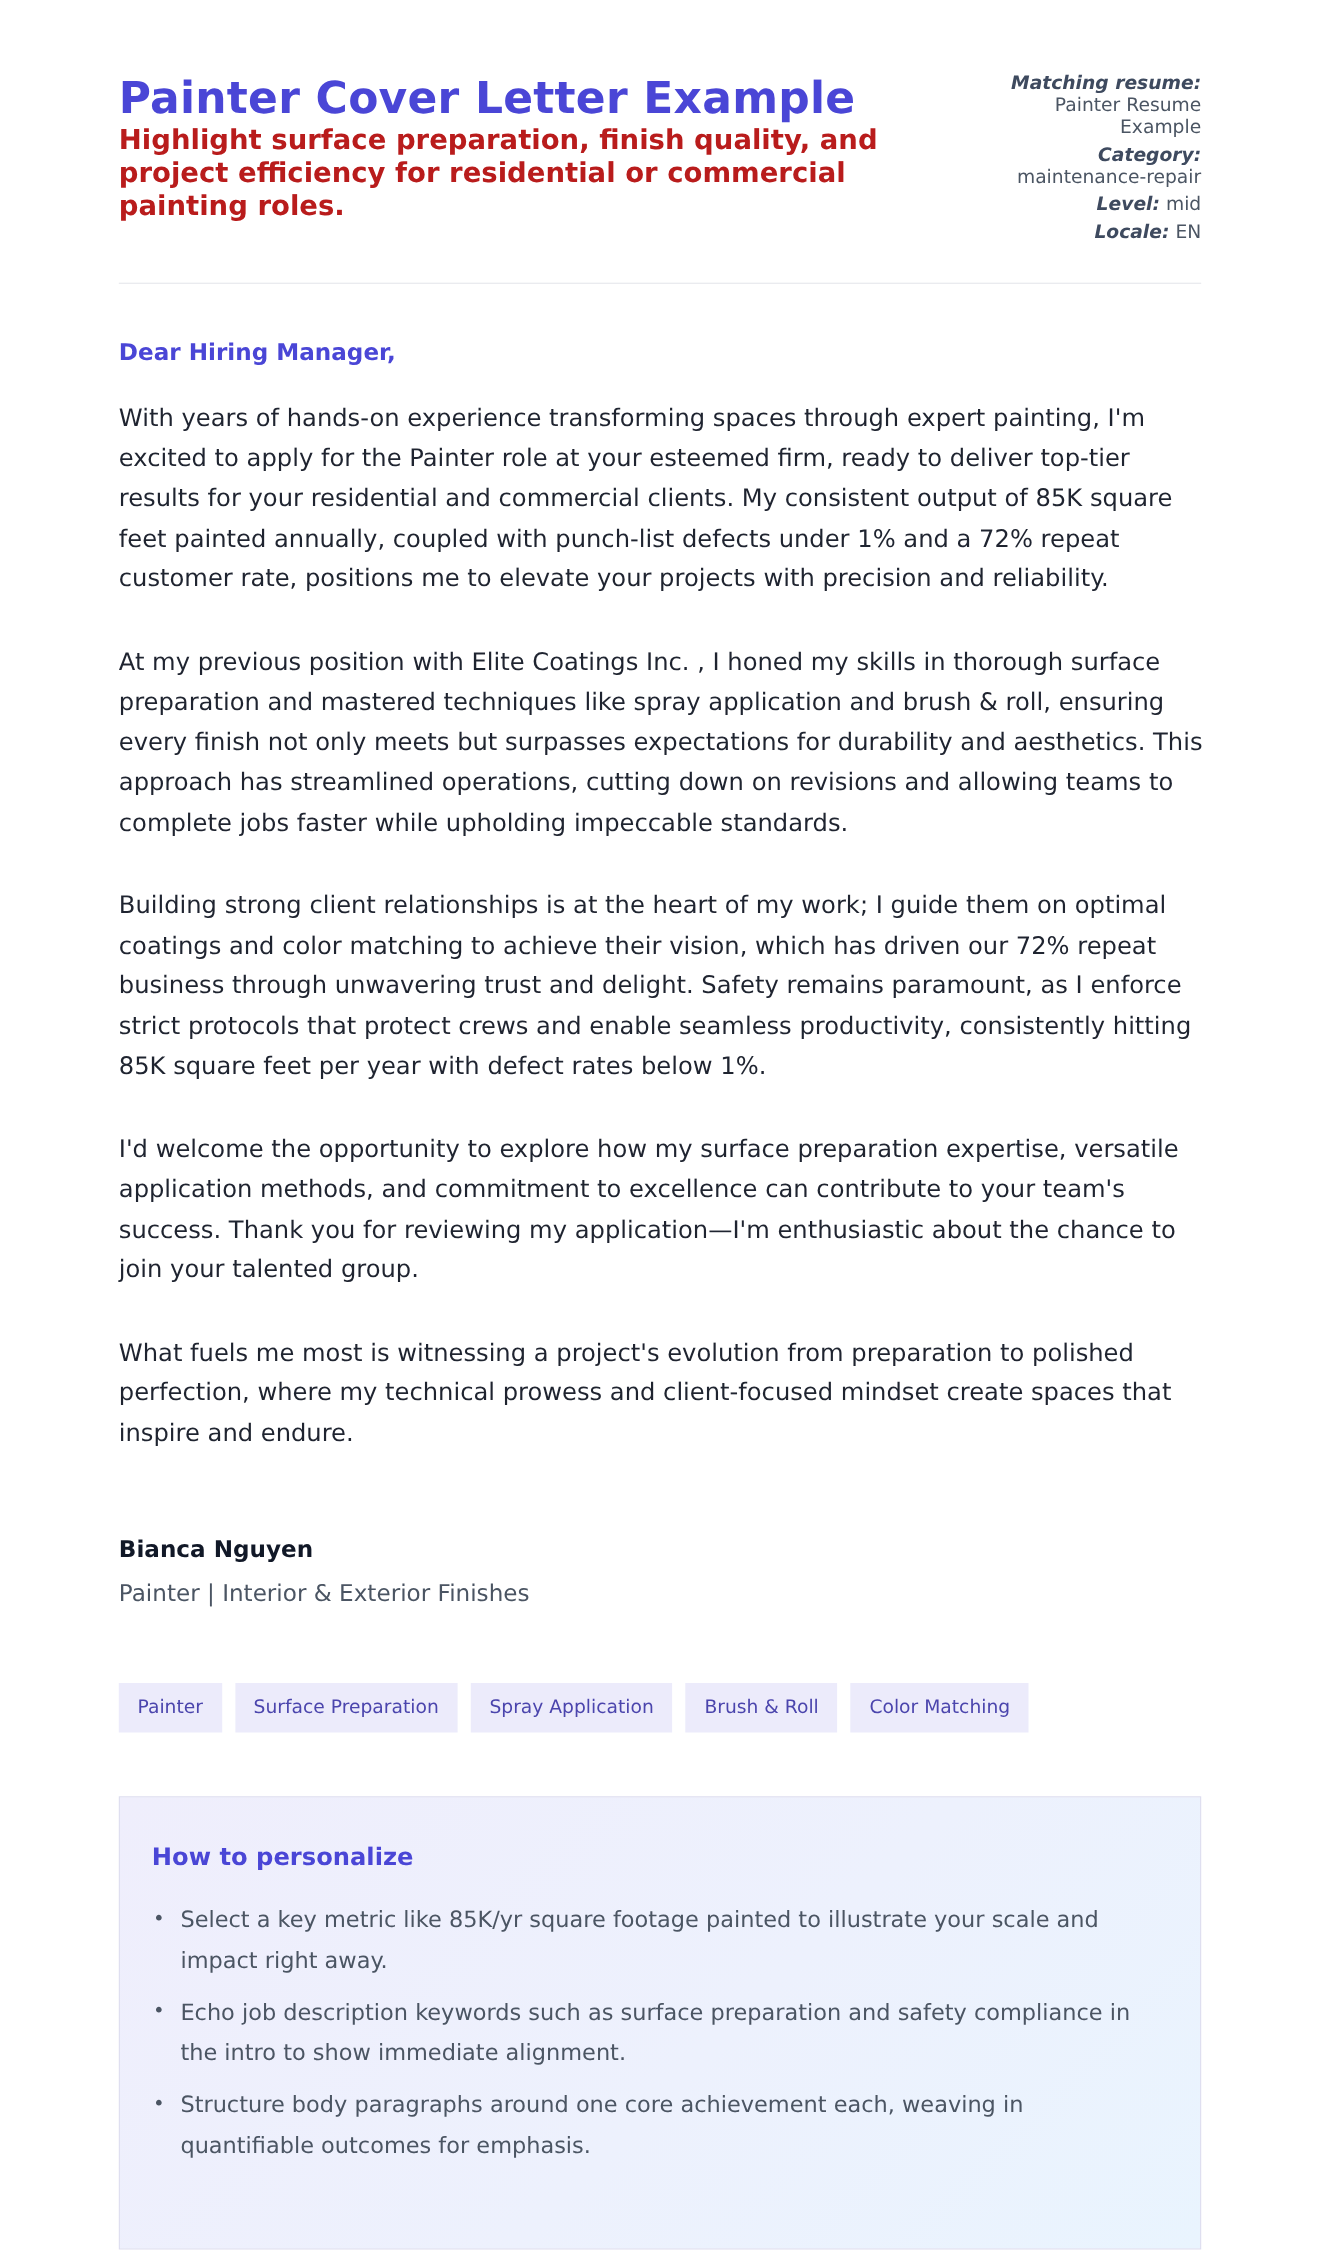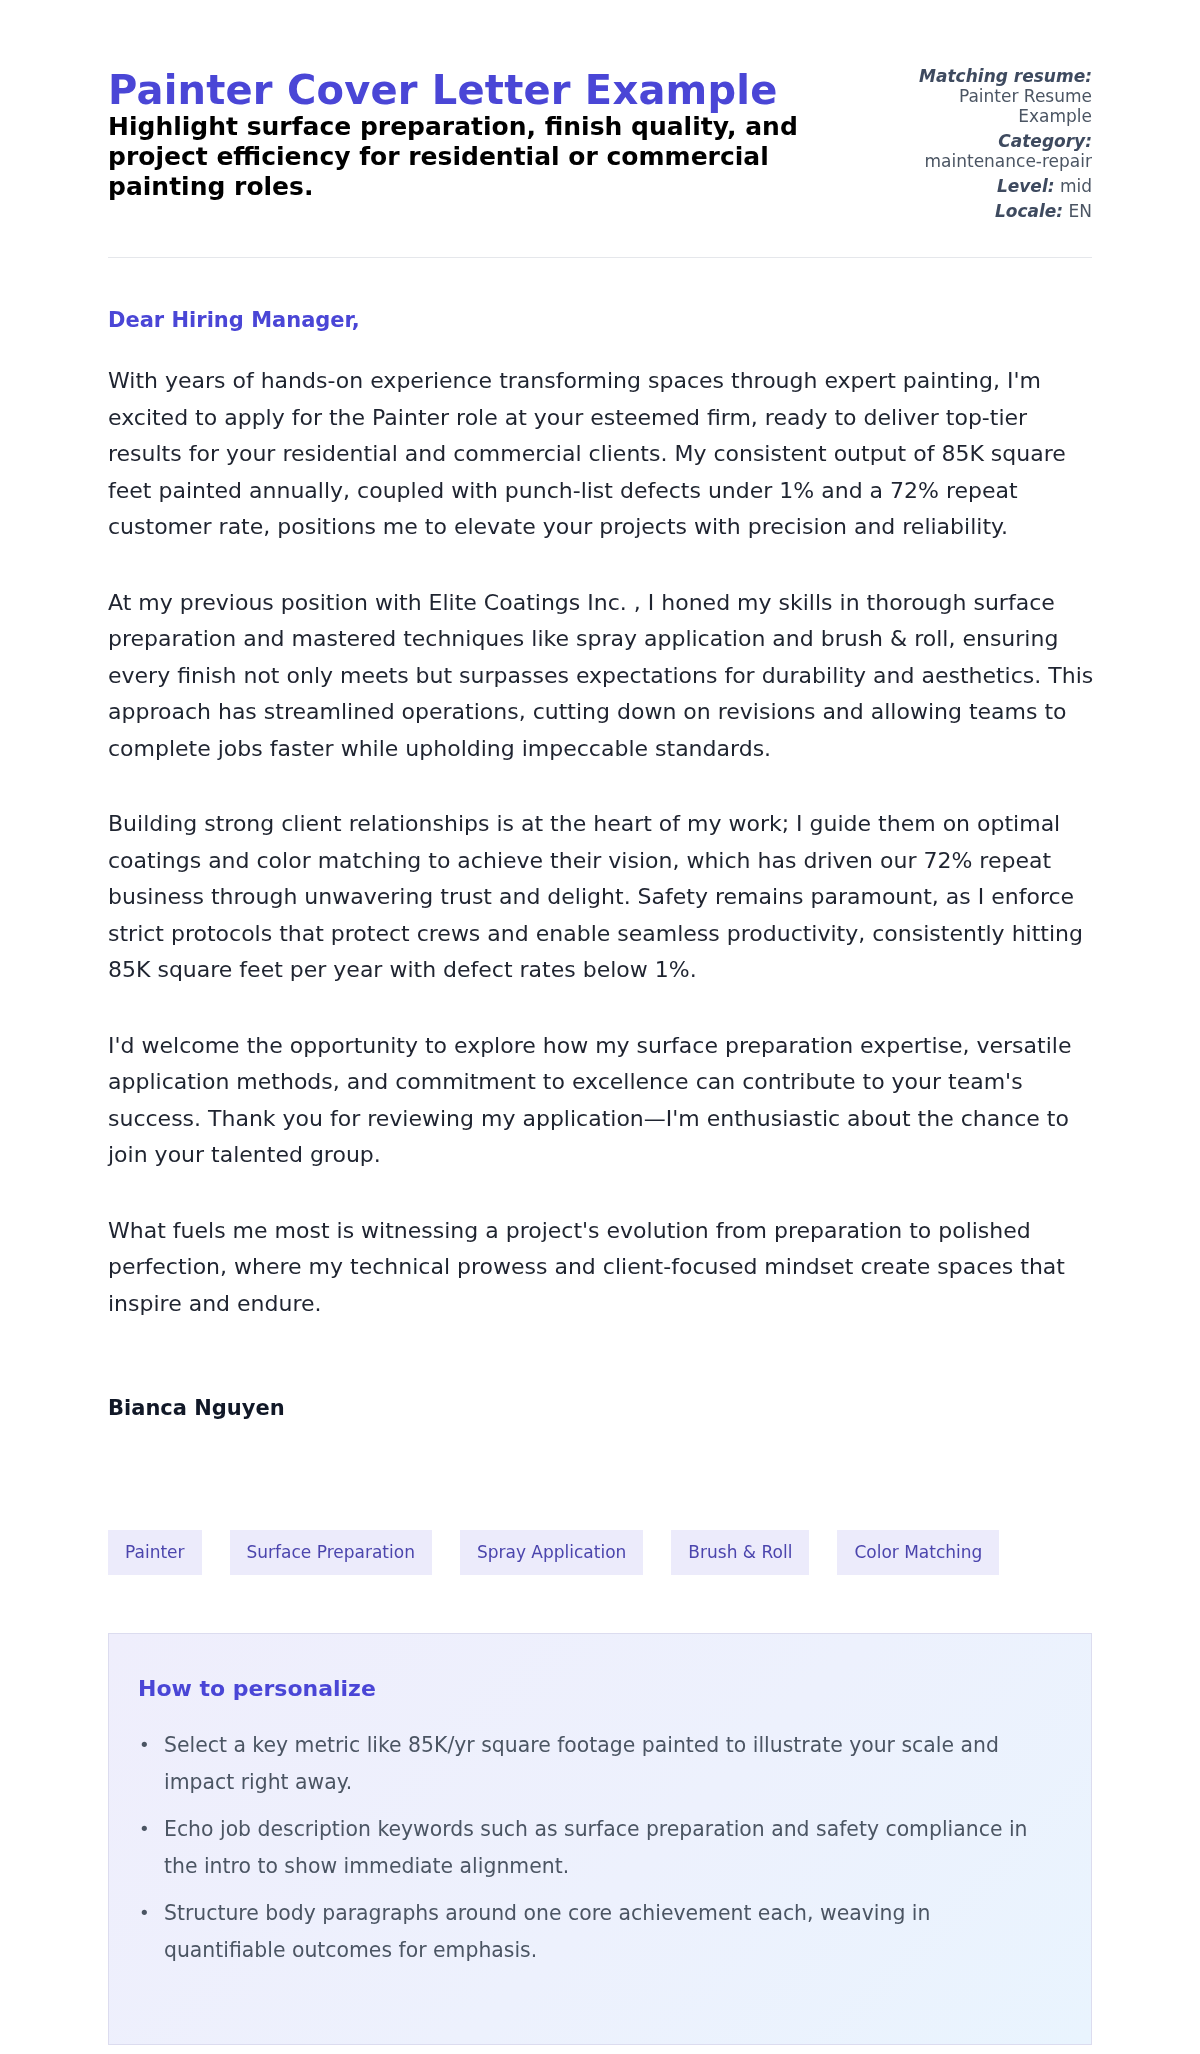--- a/index.html
+++ b/index.html
@@ -3,36 +3,36 @@
 <meta charset="utf-8">
 <style>
   * { box-sizing: border-box; margin: 0; padding: 0; }
   html, body { width: 1200px; height: 2054px; background: #ffffff; }
   body { font-family: "DejaVu Sans", sans-serif; color: #1f2430; position: relative; overflow: hidden; }
   .page { position: absolute; left: 108px; top: 0; width: 984px; }
 
   .header { position: relative; height: 258px; border-bottom: 1.5px solid #e5e7eb; }
   .title-block { position: absolute; left: 0; top: 64px; width: 740px; }
   .title { font-size: 40px; font-weight: bold; color: #4a46d6; line-height: 52px; letter-spacing: 0.2px; }
-  .subtitle { font-size: 25px; font-weight: bold; color: #000000; line-height: 30px; margin-top: -4px; }
+  .subtitle { font-size: 25px; font-weight: bold; color: #b91c1c; line-height: 30px; margin-top: -4px; }
 
   .meta { position: absolute; right: 0; top: 66px; width: 200px; text-align: right; font-size: 17px; color: #4b5563; line-height: 20px; }
   .meta .row { margin-bottom: 5px; }
   .meta b { color: #3e4a5f; font-style: italic; }
 
   .greeting { position: absolute; left: 0; top: 306px; font-size: 21px; font-weight: bold; color: #4a46d6; line-height: 28px; }
 
   .body { position: absolute; left: 0; top: 363px; width: 990px; }
   .para { font-size: 22px; line-height: 36.5px; color: #1f2430; margin-bottom: 39px; }
 
   .signature { position: absolute; left: 0; top: 1393px; }
   .sig-name { font-size: 21px; font-weight: bold; color: #111827; line-height: 30px; }
   .sig-title { font-size: 21px; color: #4b5563; line-height: 30px; margin-top: 10px; }
 
-  .tags { position: absolute; left: 0; top: 1530px; display: flex; gap: 28px; text-align: right; }
+  .tags { position: absolute; left: 0; top: 1530px; display: flex; gap: 12px; text-align: right; }
   .tag { background: #ecebfb; color: #4b45ad; font-size: 17px; height: 45px; line-height: 45px; padding: 0 17px; }
 
   .tips { position: absolute; left: 0; top: 1633px; width: 984px; height: 412px;
           background: linear-gradient(135deg, #efeefc 0%, #edf1fd 55%, #e9f4fe 100%);
           border: 1.5px solid #dcdcef; }
   .tips-title { position: absolute; left: 29px; top: 40px; font-size: 22px; font-weight: bold; color: #4a46d6; line-height: 30px; }
   .tips-list { position: absolute; left: 29px; top: 93px; width: 920px; list-style: none; }
   .tips-list li { position: relative; padding-left: 26px; font-size: 20.4px; line-height: 36.5px; color: #4b5563; margin-bottom: 11px; }
   .tips-list li .bullet { position: absolute; left: 1px; top: 0; color: #4b5563; font-size: 18px; }
 </style>
@@ -72,20 +72,21 @@
   <div class="body">
     <p class="para">With years of hands-on experience transforming spaces through expert painting, I'm excited to apply for the Painter role at your esteemed firm, ready to deliver top-tier results for your residential and commercial clients. My consistent output of 85K square feet painted annually, coupled with punch-list defects under 1% and a 72% repeat customer rate, positions me to elevate your projects with precision and reliability.</p>
     <p class="para">At my previous position with Elite Coatings Inc. , I honed my skills in thorough surface preparation and mastered techniques like spray application and brush &amp; roll, ensuring every finish not only meets but surpasses expectations for durability and aesthetics. This approach has streamlined operations, cutting down on revisions and allowing teams to complete jobs faster while upholding impeccable standards.</p>
     <p class="para">Building strong client relationships is at the heart of my work; I guide them on optimal coatings and color matching to achieve their vision, which has driven our 72% repeat business through unwavering trust and delight. Safety remains paramount, as I enforce strict protocols that protect crews and enable seamless productivity, consistently hitting 85K square feet per year with defect rates below 1%.</p>
     <p class="para">I'd welcome the opportunity to explore how my surface preparation expertise, versatile application methods, and commitment to excellence can contribute to your team's success. Thank you for reviewing my application—I'm enthusiastic about the chance to join your talented group.</p>
     <p class="para">What fuels me most is witnessing a project's evolution from preparation to polished perfection, where my technical prowess and client-focused mindset create spaces that inspire and endure.</p>
   </div>
 
   <div class="signature">
     <div class="sig-name">Bianca Nguyen</div>
+    <div class="sig-title">Painter | Interior &amp; Exterior Finishes</div>
   </div>
 
   <div class="tags">
     <span class="tag">Painter</span>
     <span class="tag">Surface Preparation</span>
     <span class="tag">Spray Application</span>
     <span class="tag">Brush &amp; Roll</span>
     <span class="tag">Color Matching</span>
   </div>
 

